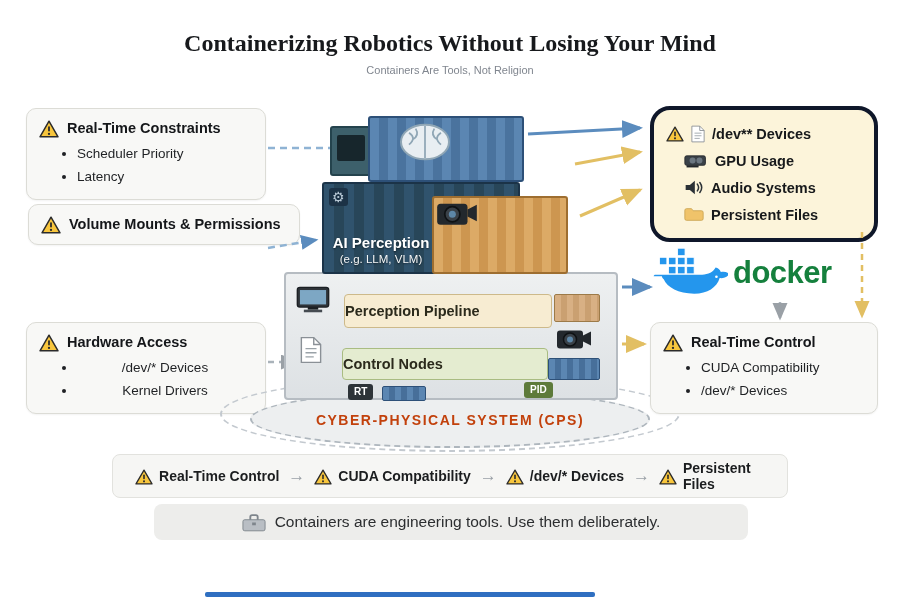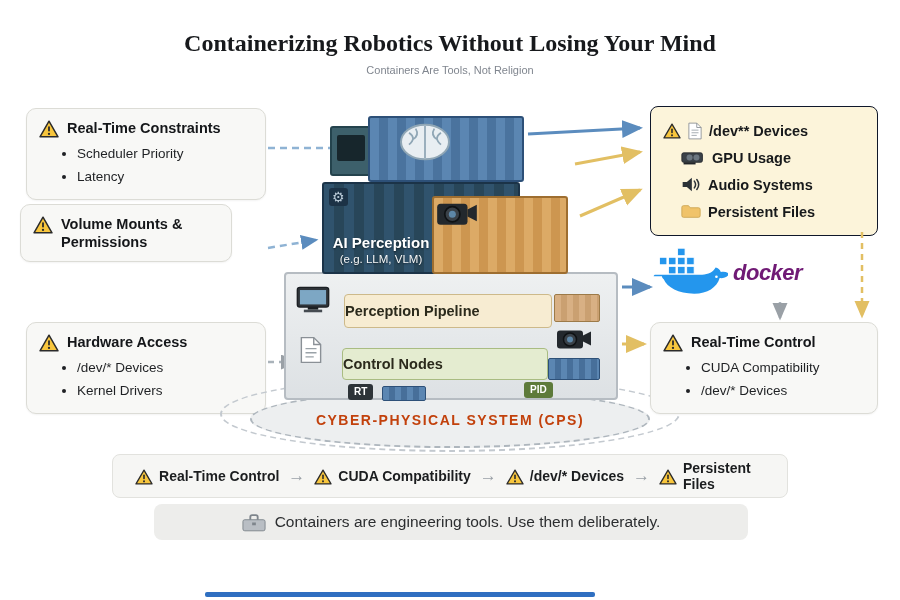--- a/index.html
+++ b/index.html
@@ -16,28 +16,28 @@
            padding:10px 12px;box-shadow:0 1px 2px rgba(0,0,0,.05);box-sizing:border-box;}
   .c-head{display:flex;gap:8px;align-items:flex-start;}
   .c-title{font-weight:700;font-size:14.5px;color:#15171a;line-height:1.25;}
   .c-list{margin:5px 0 0 38px;padding:0;font-size:13.5px;color:#1f2124;line-height:1.7;}
   .c-list li{list-style:disc;}
   .ic{display:inline-block;flex:none;}
   .ic.warn{width:20px;height:18px;margin-top:1px;}
 
   
   .devices{position:absolute;left:650px;top:106px;width:228px;background:#fcf4da;
-           border:1px solid #0f172a;border-radius:8px;padding:10px 12px;box-sizing:border-box;}
+           border:4px solid #0f172a;border-radius:20px;padding:10px 12px;box-sizing:border-box;}
   .drow{display:flex;align-items:center;gap:7px;height:27px;}
   .drow .lbl{font-size:14.5px;font-weight:600;color:#17191b;}
   .drow.first .lbl{font-weight:700;}
   .drow.indent{margin-left:18px;}
 
   .docker-row{position:absolute;left:652px;top:246px;width:235px;display:flex;align-items:center;gap:5px;}
-  .docker-word{font-size:22px;font-weight:700;color:#701a75;letter-spacing:-0.5px;font-style:italic;}
+  .docker-word{font-size:31px;font-weight:700;color:#15803d;letter-spacing:-0.5px;}
 
   
   .cont{position:absolute;border-radius:3px;box-sizing:border-box;}
   .cont.top{left:368px;top:116px;width:156px;height:66px;z-index:6;
             background:repeating-linear-gradient(90deg,#5b86b2 0 9px,#4a739e 9px 18px);border:2px solid #2d5078;}
   .cont.side{left:330px;top:126px;width:42px;height:50px;z-index:5;background:#3d606b;border:2px solid #24434d;}
   .cont.side::after{content:"";position:absolute;left:5px;top:7px;right:5px;bottom:13px;background:#17262c;border-radius:2px;}
   .cont.ai{left:322px;top:182px;width:198px;height:92px;z-index:3;
            background:repeating-linear-gradient(90deg,#30536d 0 10px,#284659 10px 20px);border:2px solid #1b3348;}
   .cont.orange{left:432px;top:196px;width:136px;height:78px;z-index:4;
@@ -197,30 +197,30 @@
           <use href="#i-warn"></use>
         </svg>
       <span class="c-title">Real-Time Constraints</span>
     </div>
     <ul class="c-list">
       <li>Scheduler Priority</li>
       <li>Latency</li>
     </ul>
   </div>
 
-  <div class="callout" style="left:20px;top:204px;width:212px;">
+  <div class="callout" style="left:28px;top:204px;width:272px;">
     <div class="c-head">
       <svg class="ic warn">
           <use href="#i-warn"></use>
         </svg>
       <span class="c-title">Volume Mounts &amp; Permissions</span>
     </div>
   </div>
 
-  <div class="callout" style="left:26px;top:322px;width:240px;">
+  <div class="callout" style="left:26px;top:322px;width:240px;text-align:center;">
     <div class="c-head">
       <svg class="ic warn">
           <use href="#i-warn"></use>
         </svg>
       <span class="c-title">Hardware Access</span>
     </div>
     <ul class="c-list">
       <li>/dev/* Devices</li>
       <li>Kernel Drivers</li>
     </ul>

